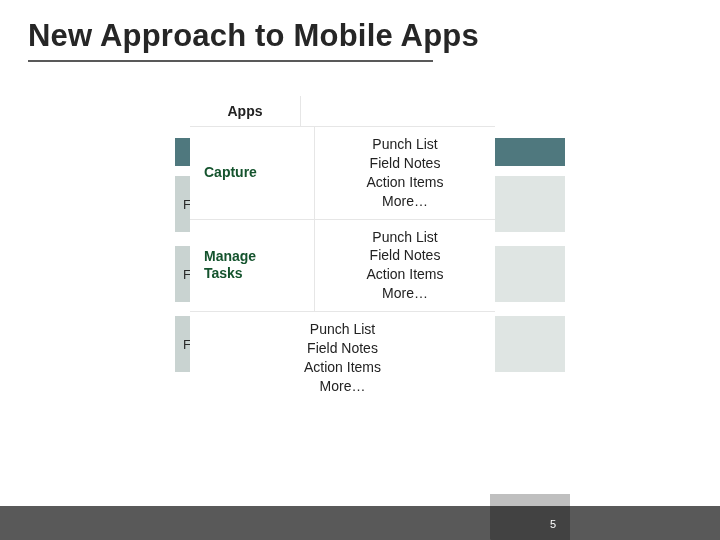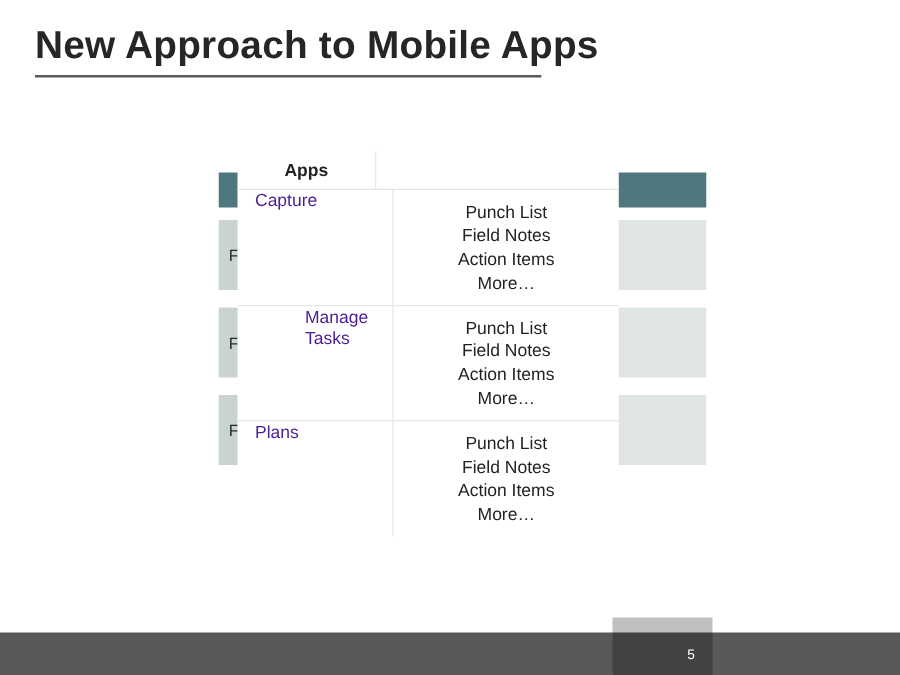--- a/index.html
+++ b/index.html
@@ -76,45 +76,45 @@
     left: 190px;
     top: 96px;
     width: 305px;
     background: #ffffff;
     box-shadow: none;
   }
   .ft-header {
     display: flex;
     height: 30px;
     border-bottom: 1px solid #e6e6e6;
-    margin-top: 25px;
   }
   .ft-header .col {
     text-align: center;
     font-weight: 700;
     font-size: 14px;
     color: #222;
     line-height: 30px;
   }
   .col-apps { width: 110px; border-right: 1px solid #e6e6e6; }
   .col-act  { flex: 1; }
   .ft-row {
     display: flex;
     border-bottom: 1px solid #e6e6e6;
     min-height: 88px;
   }
   .ft-row:last-child { border-bottom: none; }
   .ft-app {
     width: 110px;
     border-right: 1px solid #e6e6e6;
     display: flex;
+    align-items: center;
     padding-left: 14px;
-    font-weight: 400;
+    font-weight: 700;
     font-size: 14px;
-    color: #4c1d95;
+    color: #14532d;
     line-height: 1.25;
   }
   .ft-act {
     flex: 1;
     display: flex;
     flex-direction: column;
     align-items: center;
     justify-content: flex-start;
     font-size: 14px;
     color: #222;
@@ -203,35 +203,32 @@
       <div class="ft-act">
         <span>Punch List</span>
         <span>Field Notes</span>
         <span>Action Items</span>
         <span>More…</span>
       </div>
     </div>
 
     <div class="ft-row">
       <div class="ft-app">
-          <span style="white-space:pre-line;margin-left:40px;">Manage
+          <span style="white-space:pre-line;">Manage
 Tasks</span>
         </div>
       <div class="ft-act">
         <span>Punch List</span>
         <span>Field Notes</span>
         <span>Action Items</span>
         <span>More…</span>
       </div>
     </div>
 
     <div class="ft-row">
-      <div class="ft-app">
-          <span>Plans</span>
-        </div>
       <div class="ft-act">
         <span>Punch List</span>
         <span>Field Notes</span>
         <span>Action Items</span>
         <span>More…</span>
       </div>
     </div>
   </div>
 
   <div class="footer-accent-wrap">

